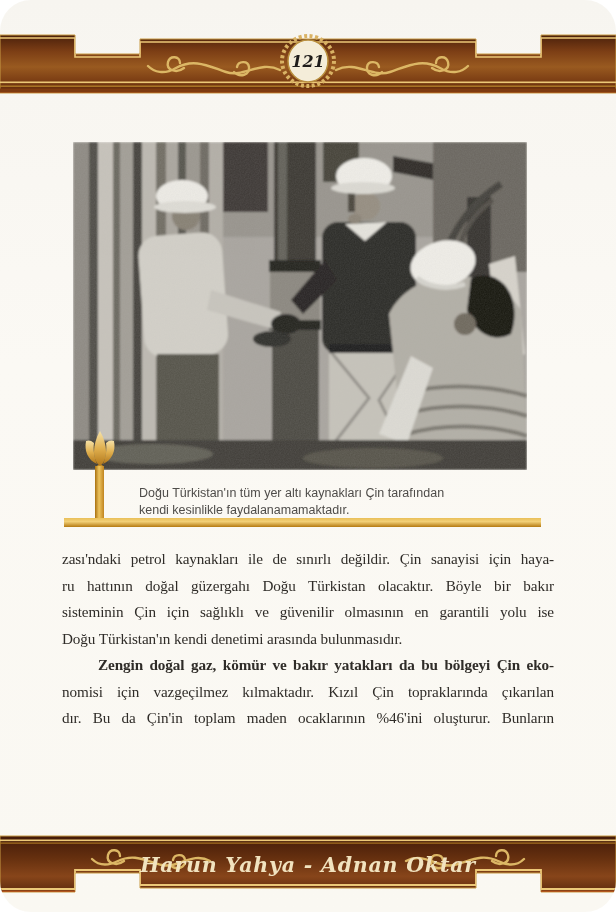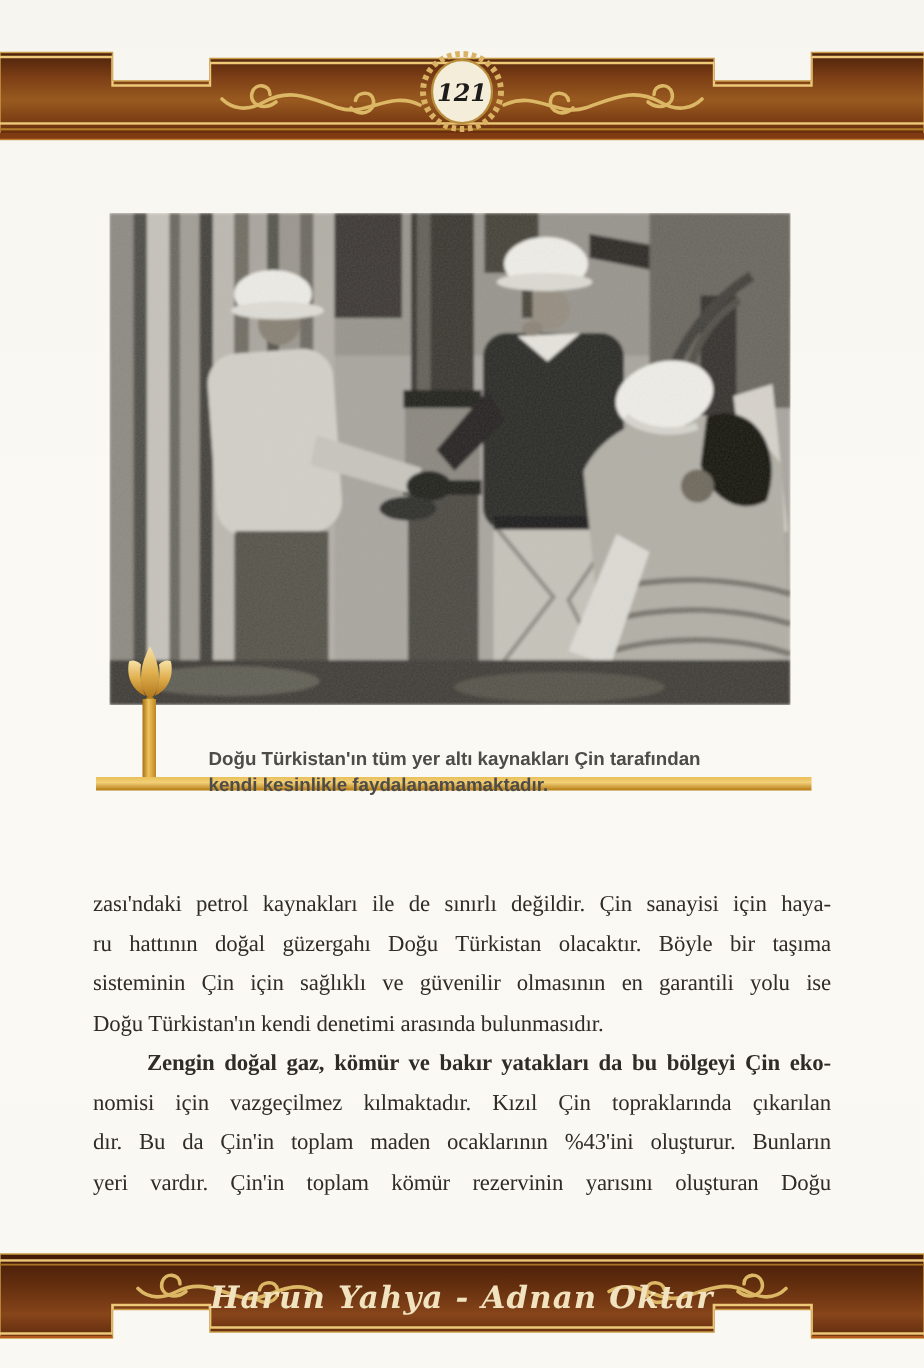--- a/index.html
+++ b/index.html
@@ -1,33 +1,33 @@
 <!DOCTYPE html>
 <html><head>
 <meta charset="utf-8">
 <style>
   html,body{margin:0;padding:0;}
   body{width:616px;height:912px;background:#ffffff;font-family:"Liberation Sans",sans-serif;}
   .page{position:relative;width:616px;height:912px;overflow:hidden;
-        background:linear-gradient(180deg,#f7f5f0 0%,#fbf9f4 40%,#faf8f2 100%);}
+        background:linear-gradient(180deg,#f7f5f0 0%,#fbf9f4 40%,#faf8f2 100%);border-radius:31px;}
   svg{display:block;}
   .top-banner{position:absolute;left:0;top:33px;width:616px;height:62px;}
   .bottom-banner{position:absolute;left:0;top:832px;width:616px;height:62px;}
   .photo{position:absolute;left:73px;top:142px;width:454px;height:328px;}
   .tulip{position:absolute;left:82px;top:429px;width:36px;height:44px;}
   .vbar{position:absolute;left:95px;top:466px;width:9px;height:60px;
         background:linear-gradient(90deg,#a8700f,#edc45f 45%,#c08420);}
   .hbar{position:absolute;left:64px;top:518px;width:477px;height:9px;
         background:linear-gradient(180deg,#e9bf58,#f2d078 40%,#b57a12);}
-  .caption{position:absolute;left:139px;top:498px;width:402px;
-           color:#4e4c49;font-weight:bold;font-size:12.5px;line-height:17.2px;}
+  .caption{position:absolute;left:139px;top:485px;width:402px;
+           color:#4e4c49;font-weight:normal;font-size:12.5px;line-height:17.2px;}
   .cap-line{white-space:nowrap;}
   .body-text{position:absolute;left:62px;top:546px;width:492px;
              font-family:"Liberation Serif","DejaVu Serif",serif;
-             font-size:15.2px;line-height:26.5px;color:#2f2c28;letter-spacing:-0.1px;margin-top:44px;}
+             font-size:15.2px;line-height:26.5px;color:#2f2c28;letter-spacing:-0.1px;}
   .b-line{text-align:justify;text-align-last:justify;height:26.5px;overflow:hidden;}
   .b-line.end{text-align-last:left;}
   .b-line.indent{text-indent:36px;font-weight:bold;}
 </style>
 </head>
 <body>
 
 <div class="page">
 
   <svg class="top-banner" viewBox="0 0 616 62" aria-hidden="true">
@@ -172,27 +172,26 @@
   <div class="vbar"></div>
   <div class="hbar"></div>
 
   <div class="caption">
       <div class="cap-line">Doğu Türkistan'ın tüm yer altı kaynakları Çin tarafından</div>
       <div class="cap-line">kendi kesinlikle faydalanamamaktadır.</div>
     </div>
 
   <div class="body-text">
       <div class="b-line">zası'ndaki petrol kaynakları ile de sınırlı değildir. Çin sanayisi için haya-</div>
-      <div class="b-line">ru hattının doğal güzergahı Doğu Türkistan olacaktır. Böyle bir taşıma</div>
+      <div class="b-line">ru hattının doğal güzergahı Doğu Türkistan olacaktır. Böyle bir bakır</div>
       <div class="b-line">sisteminin Çin için sağlıklı ve güvenilir olmasının en garantili yolu ise</div>
       <div class="b-line end">Doğu Türkistan'ın kendi denetimi arasında bulunmasıdır.</div>
       <div class="b-line indent">Zengin doğal gaz, kömür ve bakır yatakları da bu bölgeyi Çin eko-</div>
       <div class="b-line">nomisi için vazgeçilmez kılmaktadır. Kızıl Çin topraklarında çıkarılan</div>
-      <div class="b-line">dır. Bu da Çin'in toplam maden ocaklarının %43'ini oluşturur. Bunların</div>
-      <div class="b-line">yeri vardır. Çin'in toplam kömür rezervinin yarısını oluşturan Doğu</div>
+      <div class="b-line">dır. Bu da Çin'in toplam maden ocaklarının %46'ini oluşturur. Bunların</div>
     </div>
 
   <svg class="bottom-banner" viewBox="0 0 616 62" aria-hidden="true">
     <defs>
       <linearGradient id="bg2" x1="0" y1="0" x2="0" y2="1">
         <stop offset="0" stop-color="#431a09"></stop>
         <stop offset="0.4" stop-color="#66300f"></stop>
         <stop offset="0.72" stop-color="#87451a"></stop>
         <stop offset="1" stop-color="#5f2a0d"></stop>
       </linearGradient>

